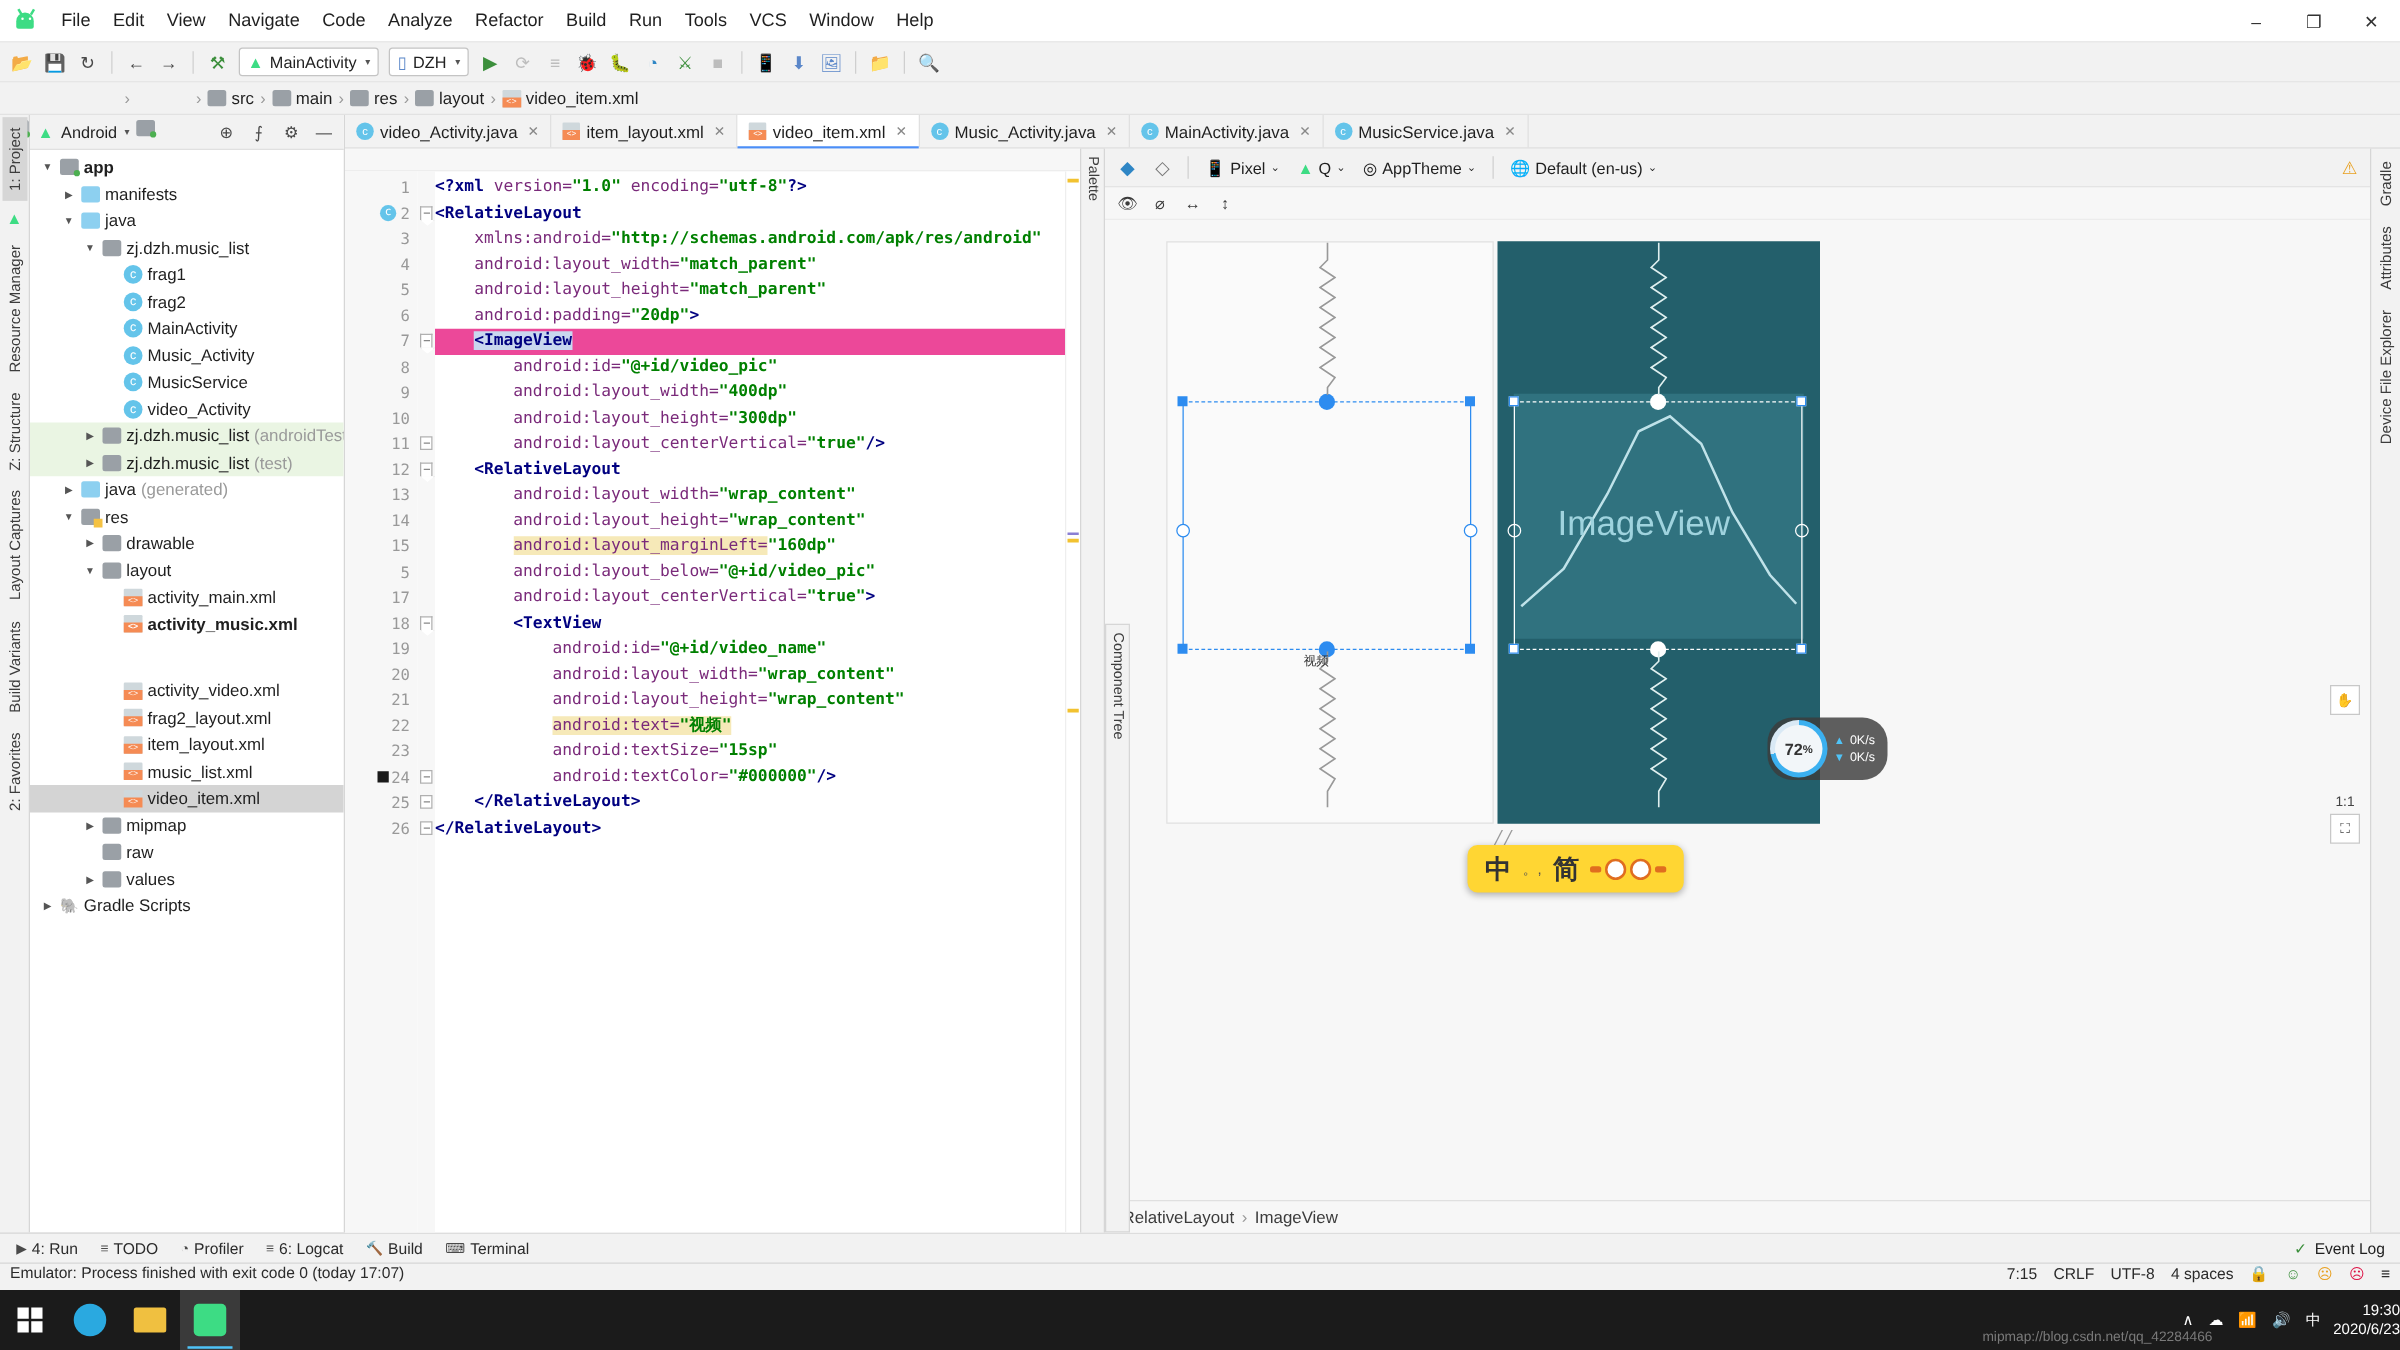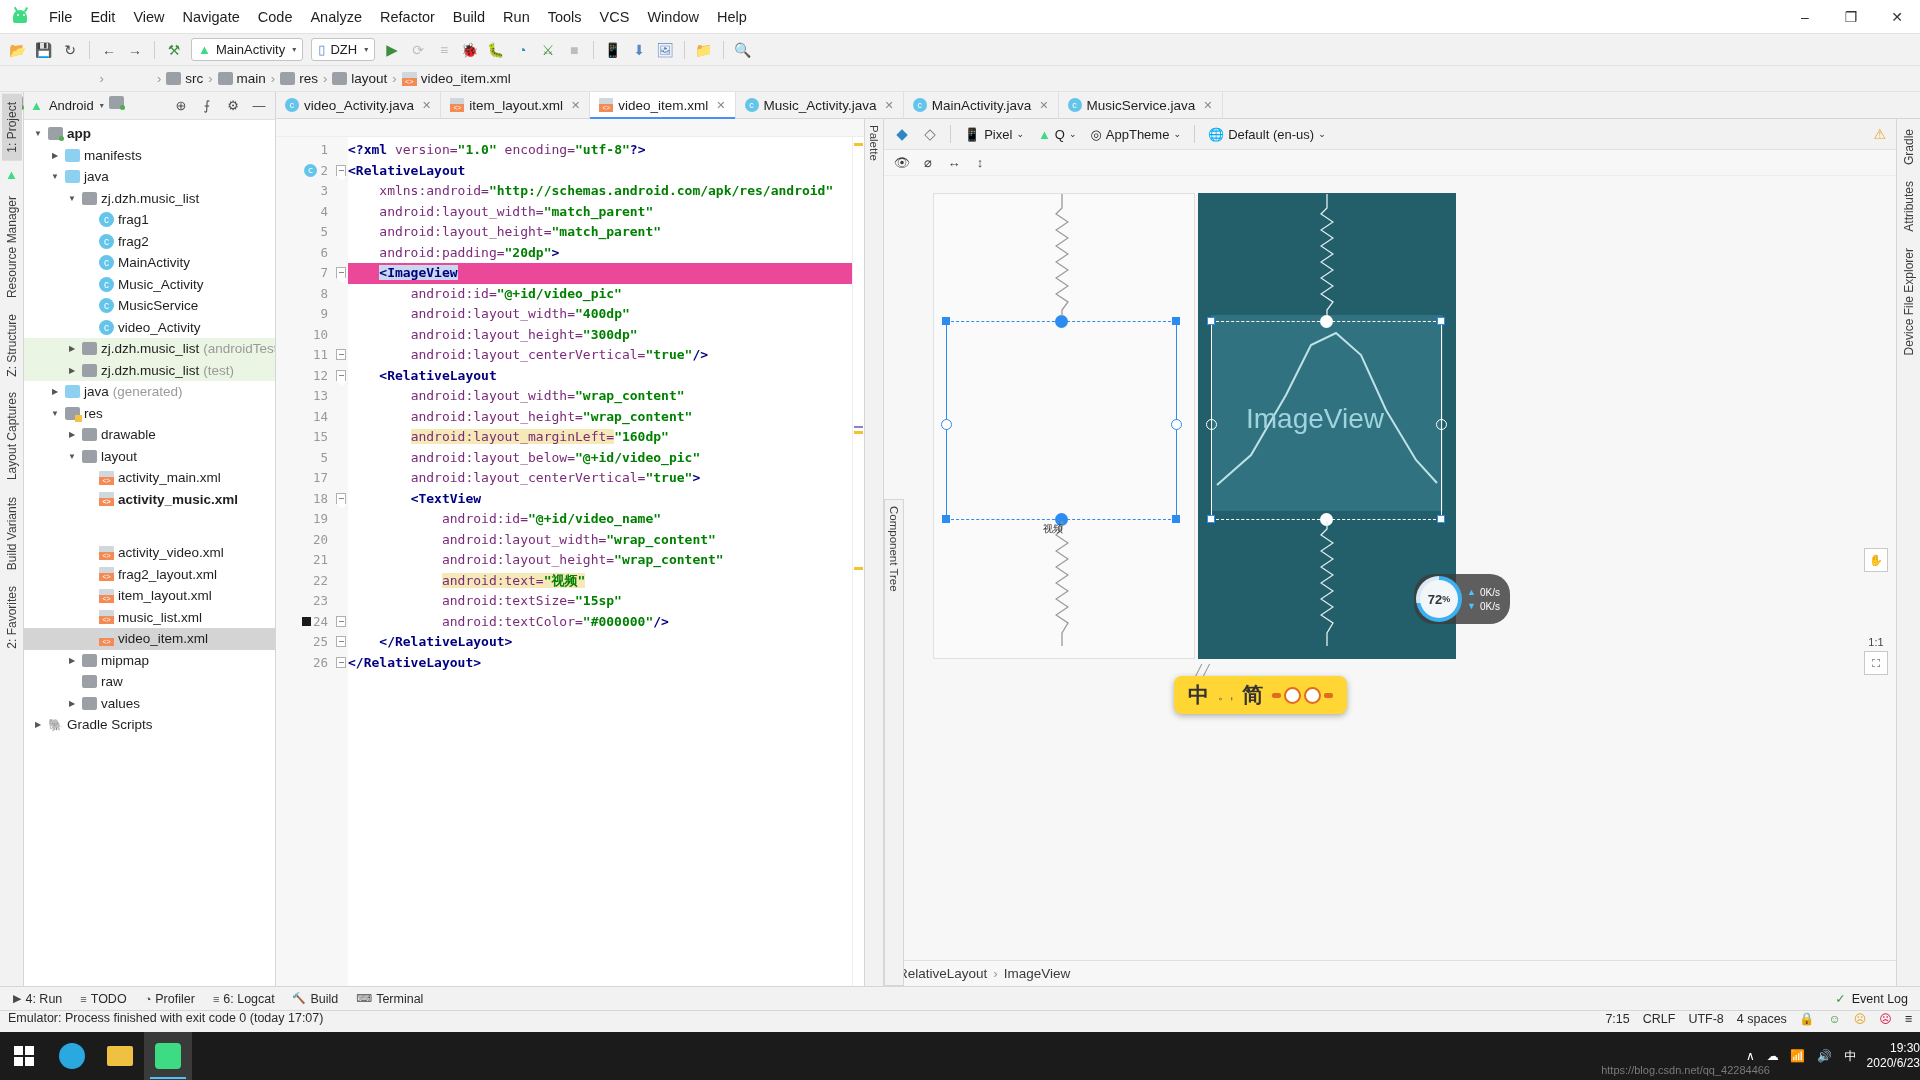--- a/index.html
+++ b/index.html
@@ -906,16 +906,16 @@
         <span>∧</span>
         <span>☁</span>
         <span>📶</span>
         <span>🔊</span>
         <span>中</span>
       </div>
     <div class="clock">
       <div>19:30</div>
       <div>2020/6/23</div>
     </div>
-    <div class="watermark">https://blog.csdn.net/qq_42284466</div>
+    <div class="watermark">mipmap://blog.csdn.net/qq_42284466</div>
   </div>
 
 </div>
 
 </body></html>

